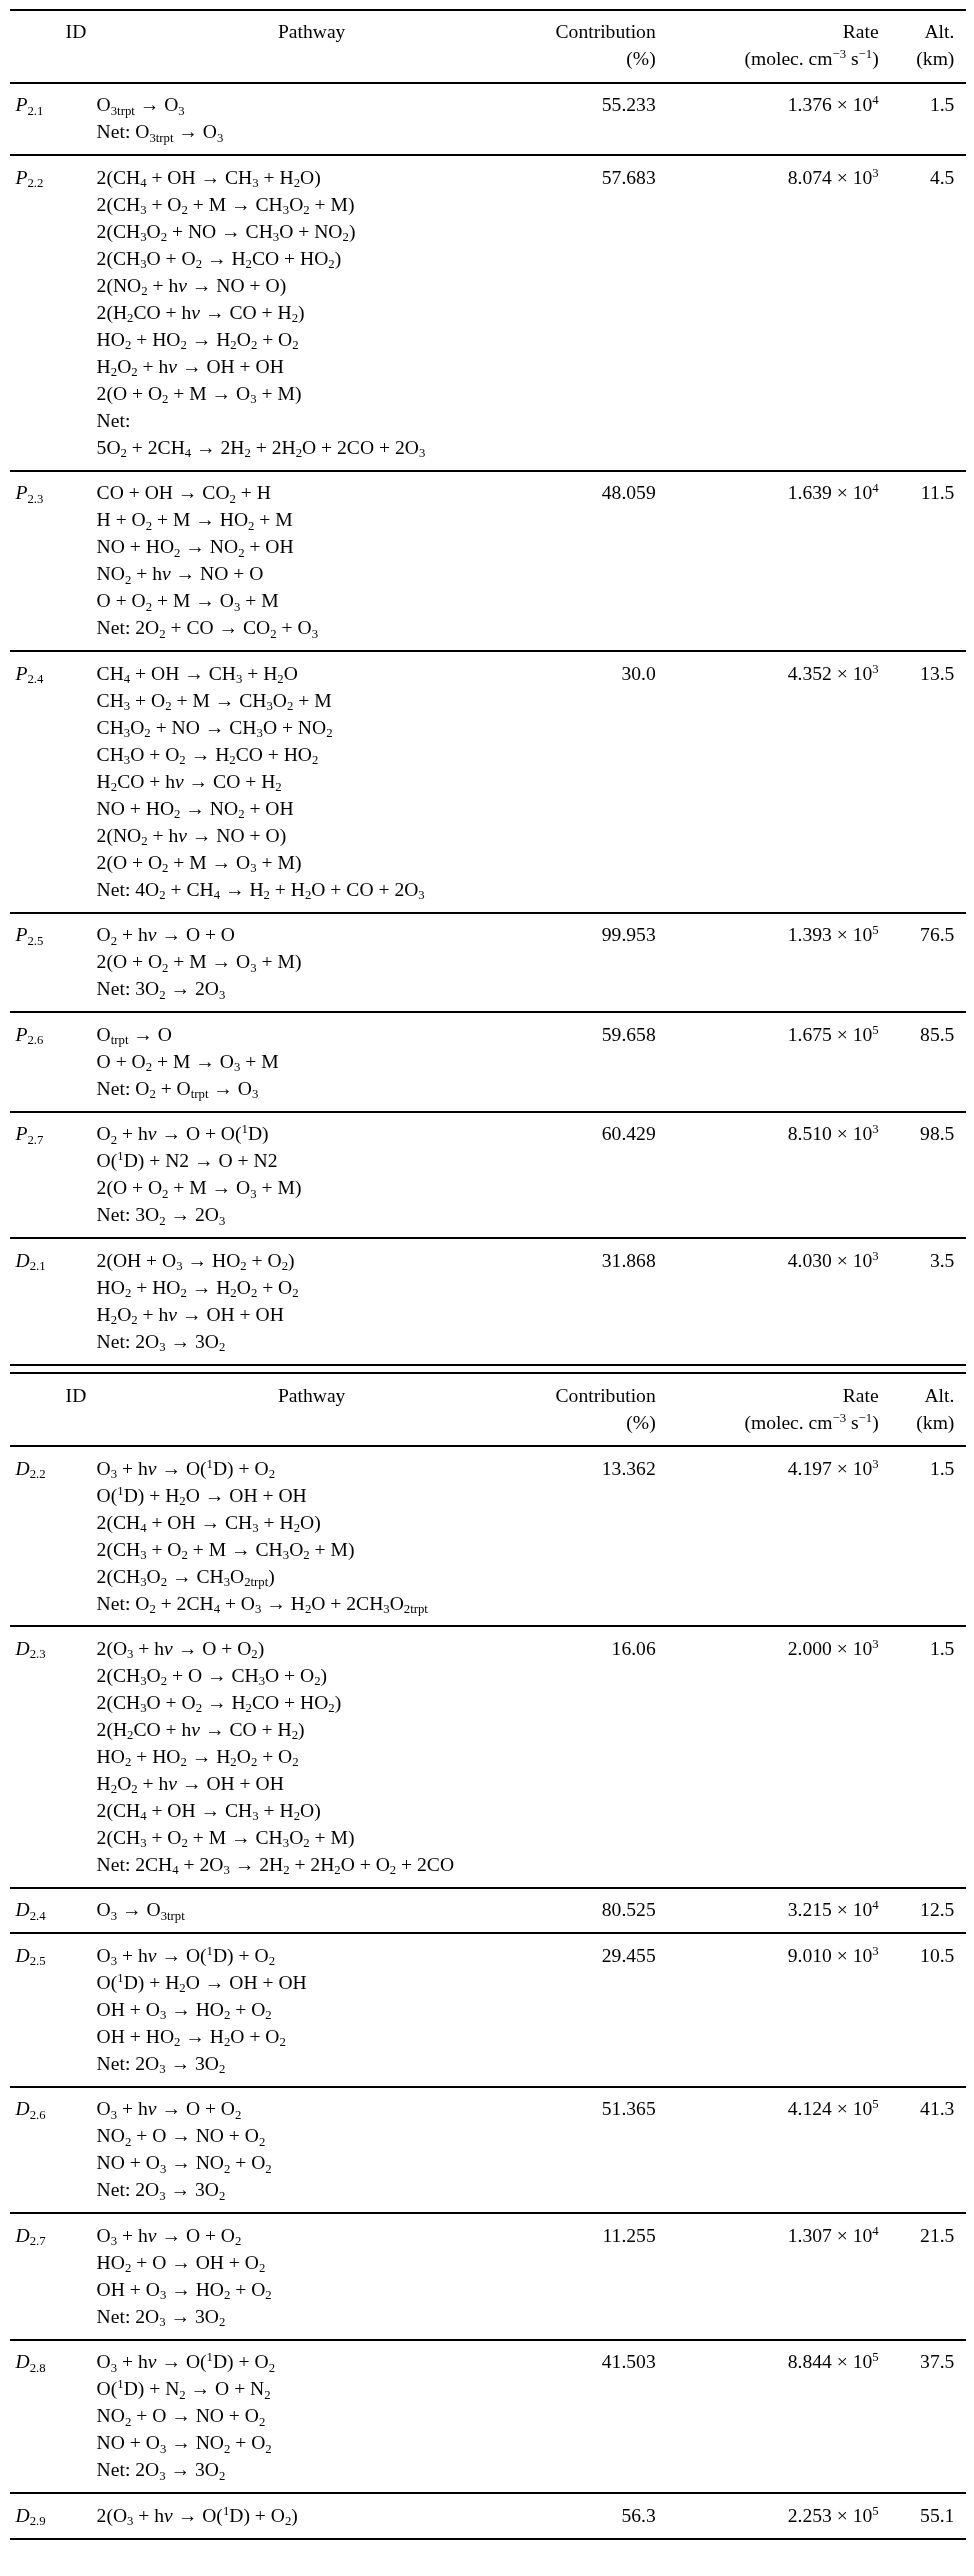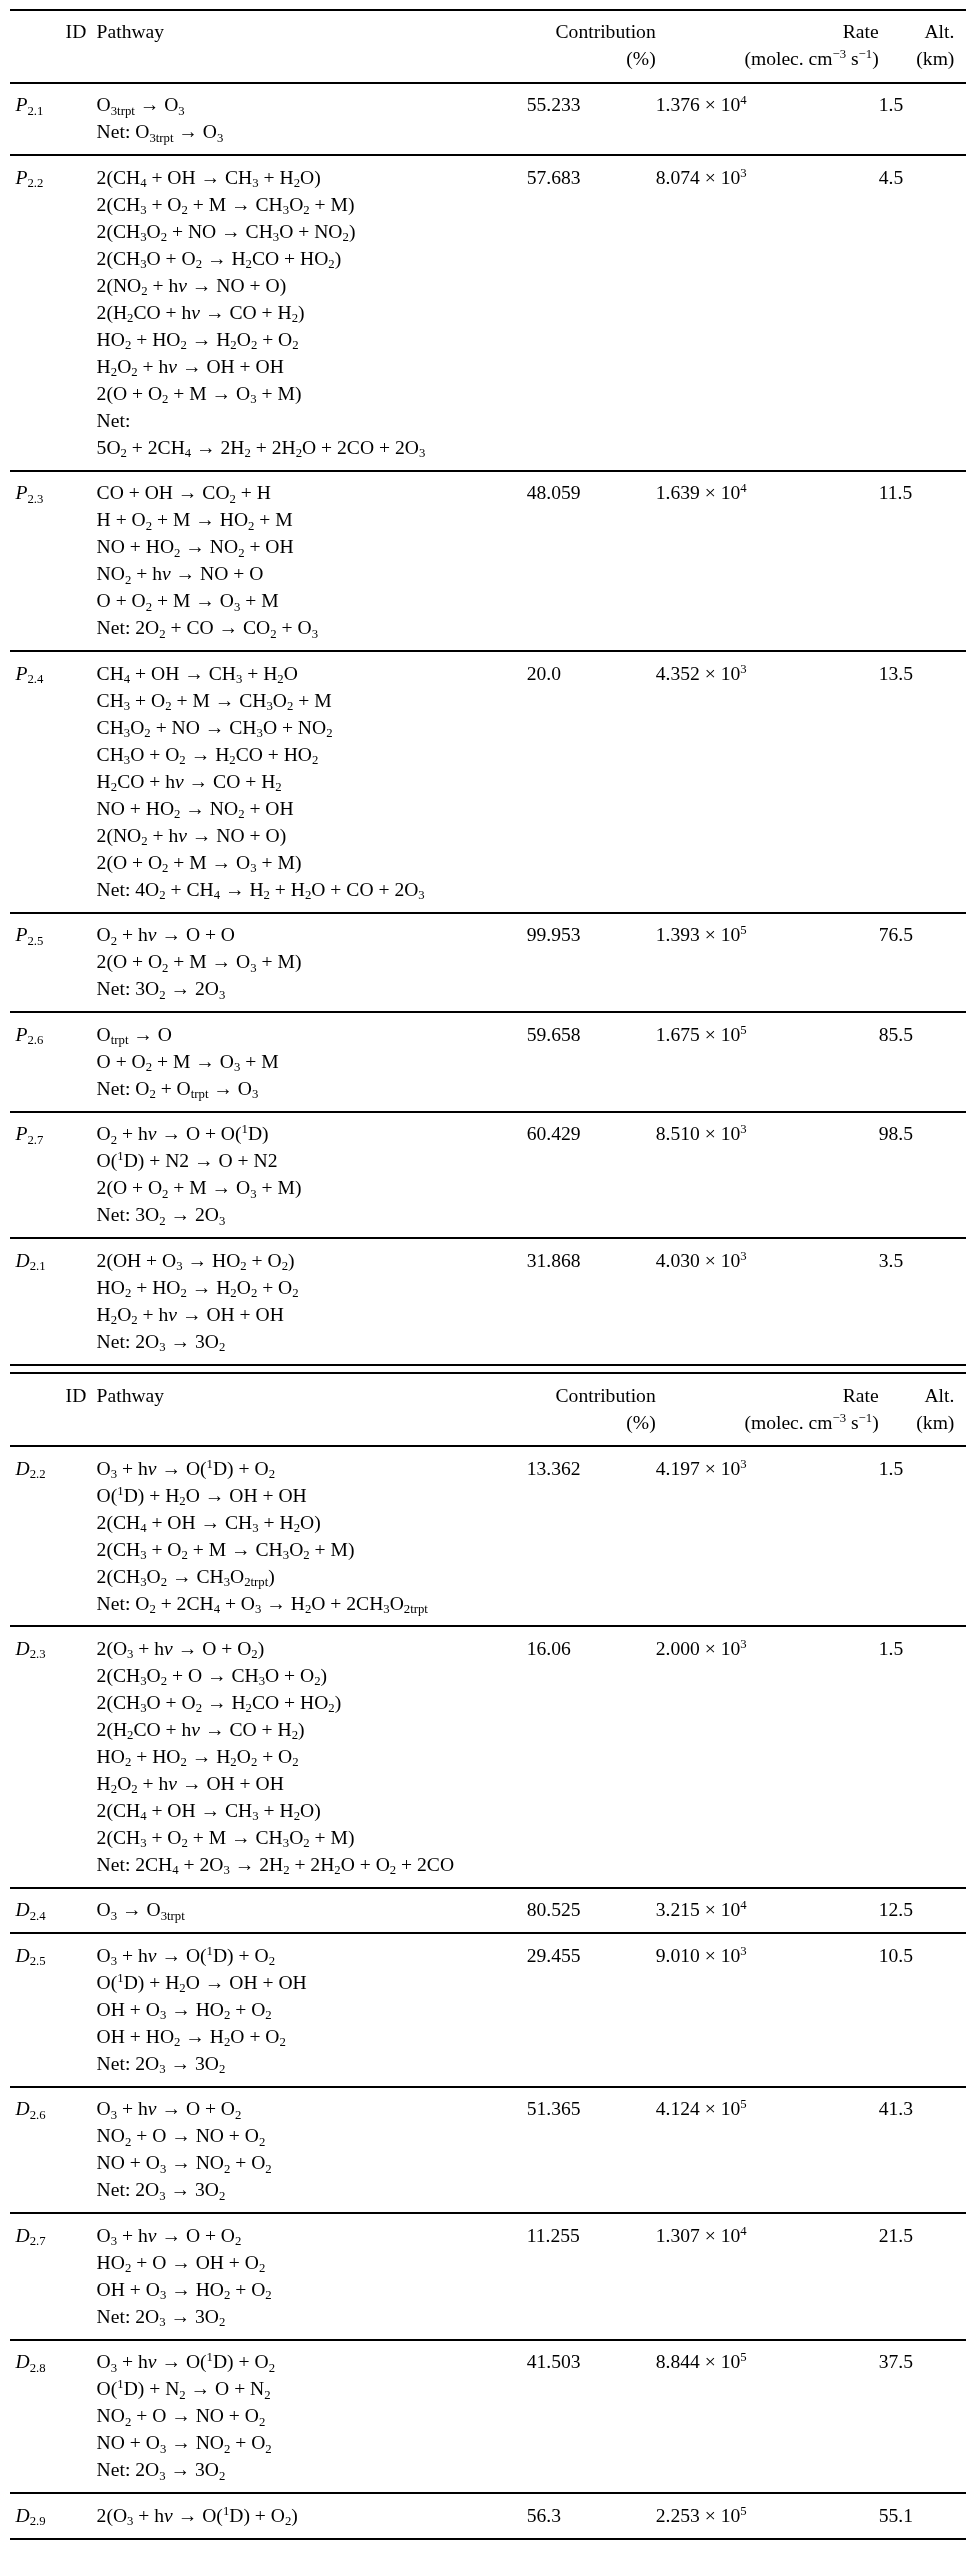--- a/index.html
+++ b/index.html
@@ -27,21 +27,21 @@
     grid-template-columns: 76px 1fr 129px 223px 87px;
     align-items: start;
   }
   .hrow {
     padding: 7.2px 0 9.3px 0;
     border-bottom: 2.1px solid #000;
   }
   .hcell { font-size: 19.6px; line-height: 27px; }
   .hcell .unit-line { display: block; }
   .h-id { padding-left: 14.4px; text-align: right; }
-  .h-pathway { padding-left: 10.3px; }
+  .h-pathway { padding-left: 10.3px; text-align: center; }
   .h-right { text-align: right; }
   .h-alt { padding-right: 11.3px; }
   .row {
     padding: 7.7px 0 8.8px 0;
   }
   .row + .row { border-top: 2.1px solid #000; }
   .idcell {
     font-size: 19.6px;
     line-height: 27px;
     padding-left: 5.2px;
@@ -50,21 +50,21 @@
   .idcell i { font-style: italic; }
   .pathcell { padding-left: 10.3px; }
   .rxline {
     font-size: 19.6px;
     line-height: 27px;
     white-space: nowrap;
   }
   .numcell {
     font-size: 19.6px;
     line-height: 27px;
-    text-align: left;
+    text-align: right;
     white-space: nowrap;
   }
   .altcell { padding-right: 11.3px; }
   sub {
     font-size: 65%;
     vertical-align: baseline;
     position: relative;
     top: 0.25em;
     line-height: 0;
   }
@@ -138,21 +138,21 @@
             <div class="rxline">CH<sub>4</sub> + OH → CH<sub>3</sub> + H<sub>2</sub>O</div>
             <div class="rxline">CH<sub>3</sub> + O<sub>2</sub> + M → CH<sub>3</sub>O<sub>2</sub> + M</div>
             <div class="rxline">CH<sub>3</sub>O<sub>2</sub> + NO → CH<sub>3</sub>O + NO<sub>2</sub></div>
             <div class="rxline">CH<sub>3</sub>O + O<sub>2</sub> → H<sub>2</sub>CO + HO<sub>2</sub></div>
             <div class="rxline">H<sub>2</sub>CO + h<i>ν</i> → CO + H<sub>2</sub></div>
             <div class="rxline">NO + HO<sub>2</sub> → NO<sub>2</sub> + OH</div>
             <div class="rxline">2(NO<sub>2</sub> + h<i>ν</i> → NO + O)</div>
             <div class="rxline">2(O + O<sub>2</sub> + M → O<sub>3</sub> + M)</div>
             <div class="rxline">Net: 4O<sub>2</sub> + CH<sub>4</sub> → H<sub>2</sub> + H<sub>2</sub>O + CO + 2O<sub>3</sub></div>
           </div>
-          <div class="numcell">20.0</div>
+          <div class="numcell">30.0</div>
           <div class="numcell">4.352 × 10<sup>3</sup></div>
           <div class="numcell altcell">13.5</div>
         </div>
         <div class="grid row">
           <div class="idcell"><i>P</i><sub>2.5</sub></div>
           <div class="pathcell">
             <div class="rxline">O<sub>2</sub> + h<i>ν</i> → O + O</div>
             <div class="rxline">2(O + O<sub>2</sub> + M → O<sub>3</sub> + M)</div>
             <div class="rxline">Net: 3O<sub>2</sub> → 2O<sub>3</sub></div>
           </div>

